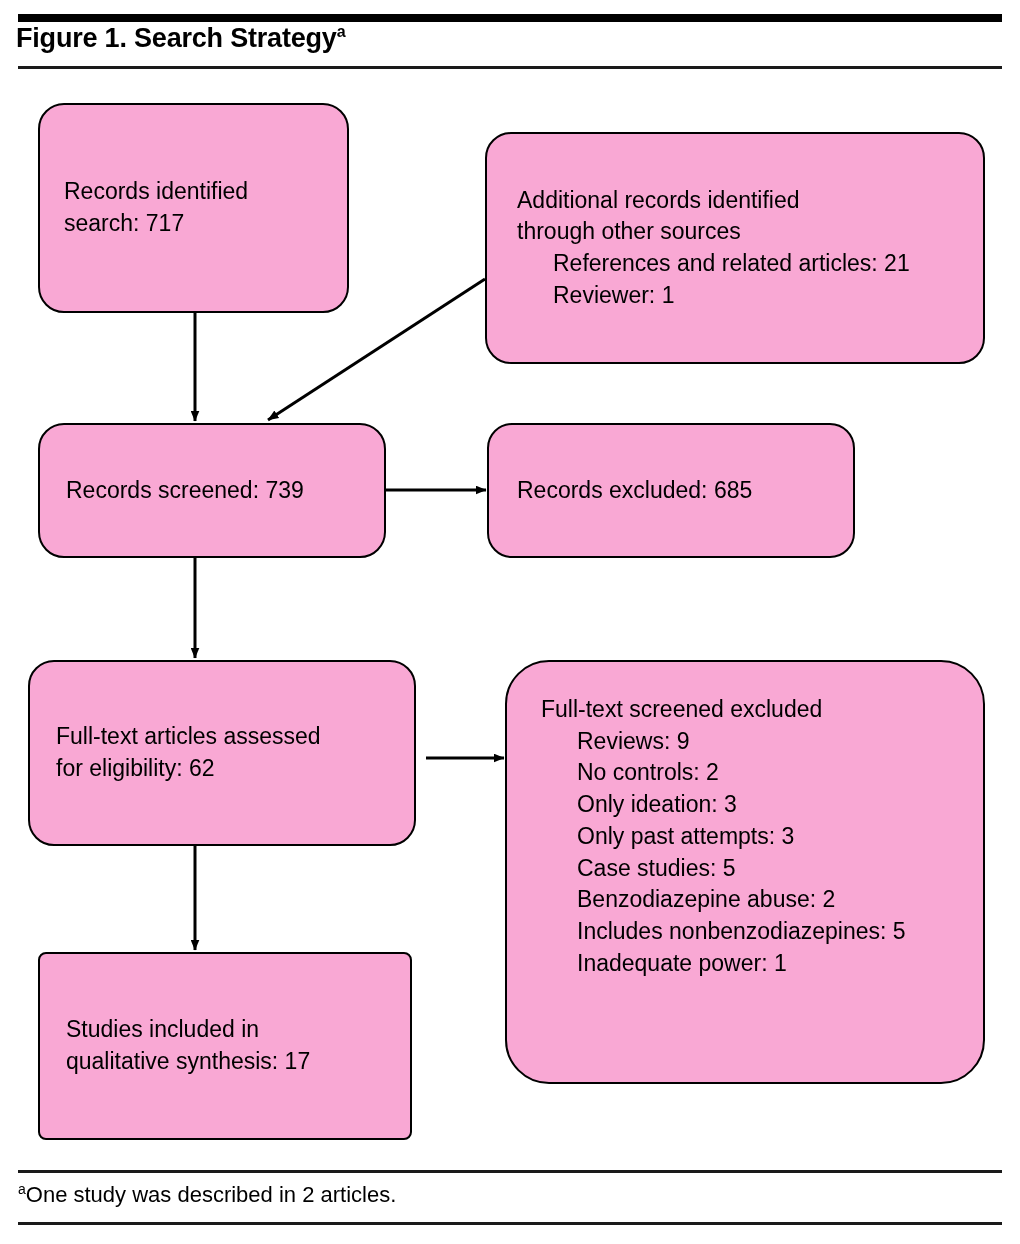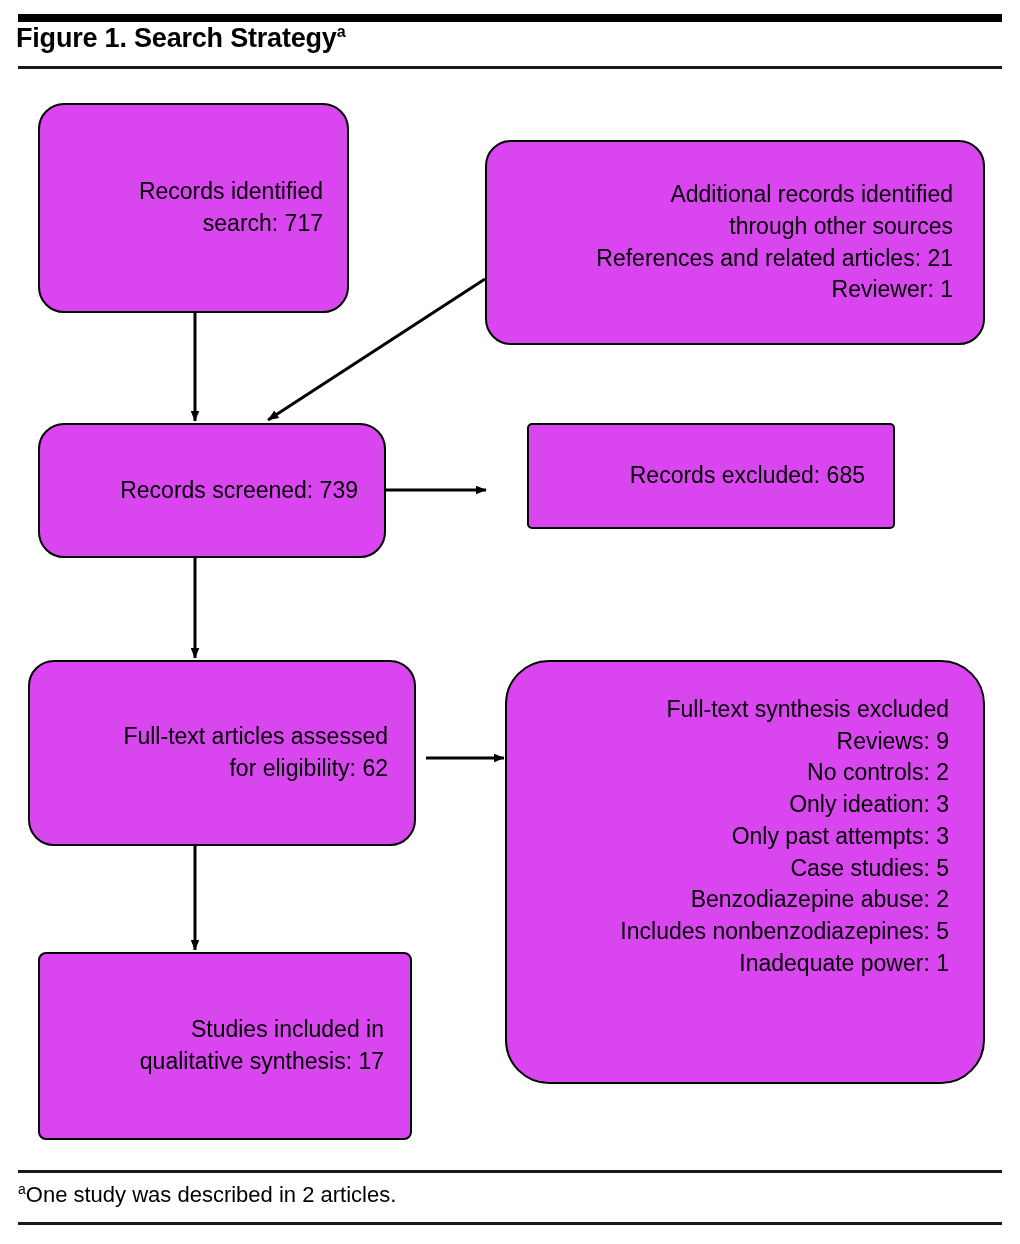--- a/index.html
+++ b/index.html
@@ -82,55 +82,53 @@
     width: 984px;
     height: 3px;
     background: #1a1a1a;
   }
 
   
   .fbox {
     position: absolute;
     box-sizing: border-box;
     border: 2.5px solid #000000;
-    background: #d946ef;
+    background: #f9a8d4;
     display: flex;
     flex-direction: column;
     justify-content: center;
-    align-items: flex-end;
   }
   .fbox .line {
     font-size: 23px;
     line-height: 1.38;
     white-space: nowrap;
   }
   .fbox .line.indent {
     padding-left: 36px;
   }
 
   #box-identified {
     left: 38px;  top: 103px;  width: 311px;  height: 210px;
     border-radius: 26px;
     padding: 0 24px;
   }
   #box-additional {
-    left: 485px; top: 140px;  width: 500px;  height: 205px;
+    left: 485px; top: 132px;  width: 500px;  height: 232px;
     border-radius: 26px;
     padding: 8px 30px;
   }
   #box-screened {
     left: 38px;  top: 423px;  width: 348px;  height: 135px;
     border-radius: 26px;
     padding: 0 26px;
   }
   #box-excluded-records {
-    left: 487px; top: 423px;  width: 368px;  height: 106px;
-    border-radius: 5px;
+    left: 487px; top: 423px;  width: 368px;  height: 135px;
+    border-radius: 25px;
     padding: 0 28px;
-    margin-left: 40px;
   }
   #box-fulltext-assessed {
     left: 28px;  top: 660px;  width: 388px;  height: 186px;
     border-radius: 26px;
     padding: 16px 26px;
   }
   #box-fulltext-excluded {
     left: 505px; top: 660px;  width: 480px;  height: 424px;
     border-radius: 44px;
     padding: 0 34px;
@@ -204,21 +202,21 @@
   <div class="fbox" id="box-excluded-records">
     <div class="line">Records excluded: 685</div>
   </div>
 
   <div class="fbox" id="box-fulltext-assessed">
     <div class="line">Full-text articles assessed</div>
     <div class="line">for eligibility: 62</div>
   </div>
 
   <div class="fbox" id="box-fulltext-excluded">
-    <div class="line">Full-text synthesis excluded</div>
+    <div class="line">Full-text screened excluded</div>
     <div class="line indent">Reviews: 9</div>
     <div class="line indent">No controls: 2</div>
     <div class="line indent">Only ideation: 3</div>
     <div class="line indent">Only past attempts: 3</div>
     <div class="line indent">Case studies: 5</div>
     <div class="line indent">Benzodiazepine abuse: 2</div>
     <div class="line indent">Includes nonbenzodiazepines: 5</div>
     <div class="line indent">Inadequate power: 1</div>
   </div>
 

